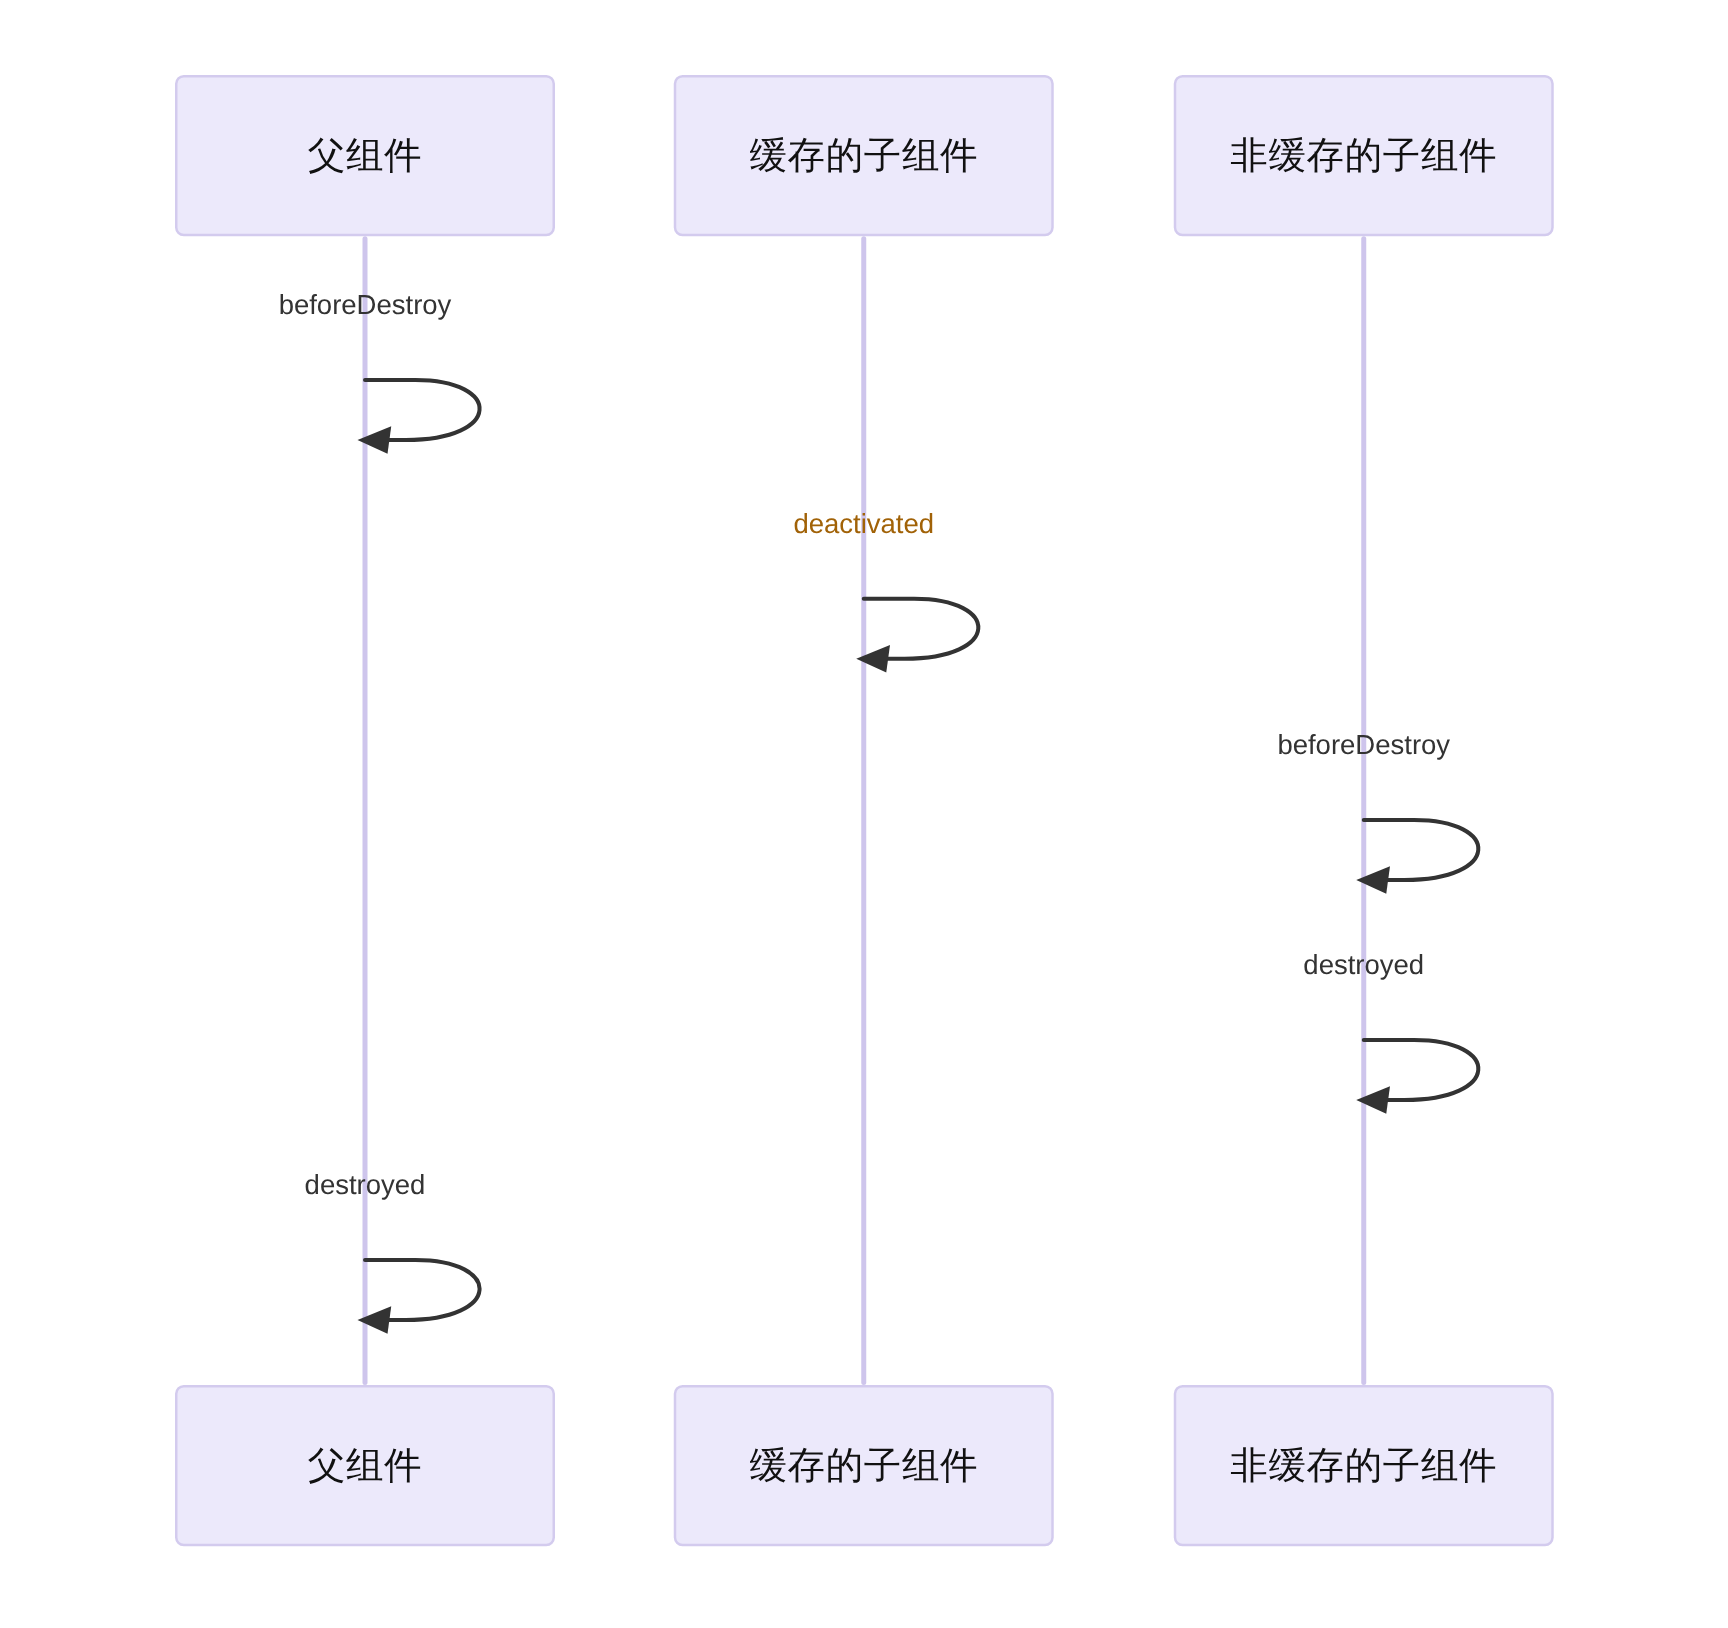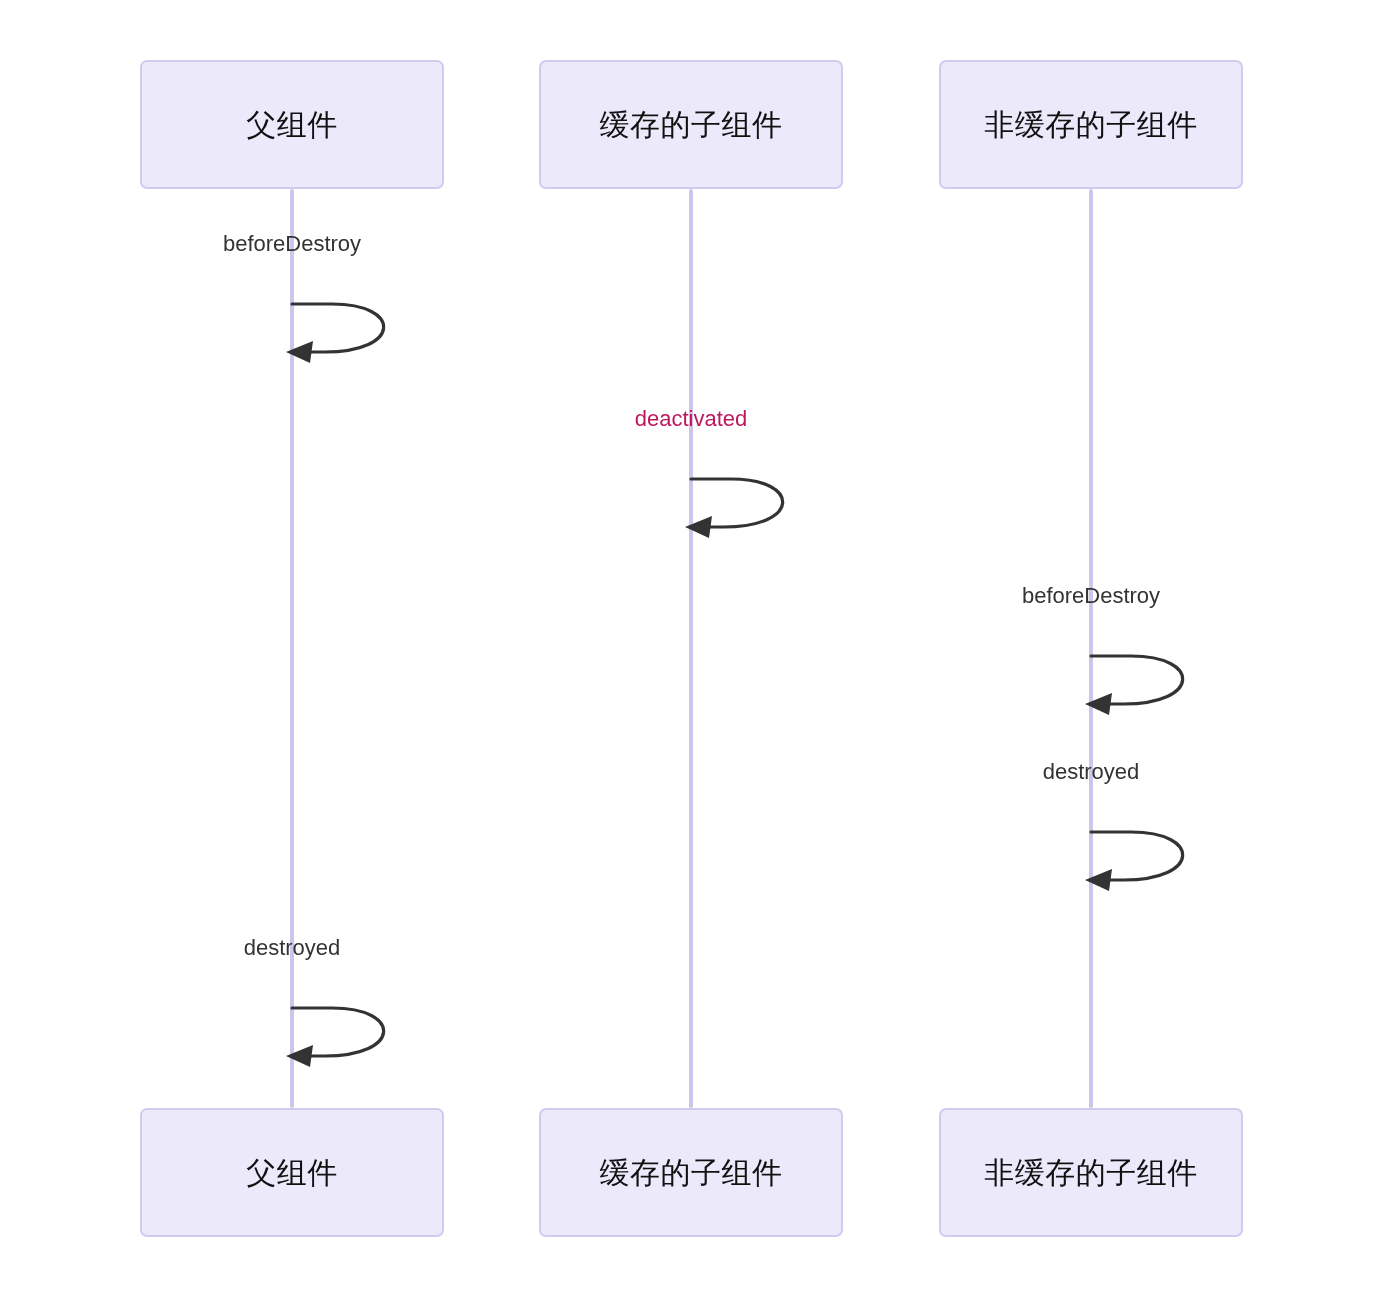--- a/index.html
+++ b/index.html
@@ -79,21 +79,21 @@
       <div class="participant-label" style="color: rgb(17, 17, 17);">非缓存的子组件</div>
     </div>
     <div class="participant-box" style="left: 939px; top: 1108px; background: rgb(236, 233, 251); border: 2px solid rgb(211, 203, 238);">
       <div class="participant-label" style="color: rgb(17, 17, 17);">非缓存的子组件</div>
     </div>
     <div class="msg-label" style="left: 292px; top: 231px; color: rgb(51, 51, 51);">beforeDestroy</div>
     <svg class="self-loop" width="122" height="74" viewBox="0 0 122 74" style="left: 284px; top: 300px;">
       <path d="M 8 4 L 48.32 4 C 118 4, 118 52, 40.64 52 L 22 52" fill="none" stroke="#333333" stroke-width="3.2" stroke-linecap="round"></path>
       <polygon points="2,52 29,41 26,63" fill="#333333"></polygon>
     </svg>
-    <div class="msg-label" style="left: 691px; top: 406px; color: #be185d;">deactivated</div>
+    <div class="msg-label" style="left: 691px; top: 406px; color: #a16207;">deactivated</div>
     <svg class="self-loop" width="122" height="74" viewBox="0 0 122 74" style="left: 683px; top: 475px;">
       <path d="M 8 4 L 48.32 4 C 118 4, 118 52, 40.64 52 L 22 52" fill="none" stroke="#333333" stroke-width="3.2" stroke-linecap="round"></path>
       <polygon points="2,52 29,41 26,63" fill="#333333"></polygon>
     </svg>
     <div class="msg-label" style="left: 1091px; top: 583px; color: rgb(51, 51, 51);">beforeDestroy</div>
     <svg class="self-loop" width="122" height="74" viewBox="0 0 122 74" style="left: 1083px; top: 652px;">
       <path d="M 8 4 L 48.32 4 C 118 4, 118 52, 40.64 52 L 22 52" fill="none" stroke="#333333" stroke-width="3.2" stroke-linecap="round"></path>
       <polygon points="2,52 29,41 26,63" fill="#333333"></polygon>
     </svg>
     <div class="msg-label" style="left: 1091px; top: 759px; color: rgb(51, 51, 51);">destroyed</div>

